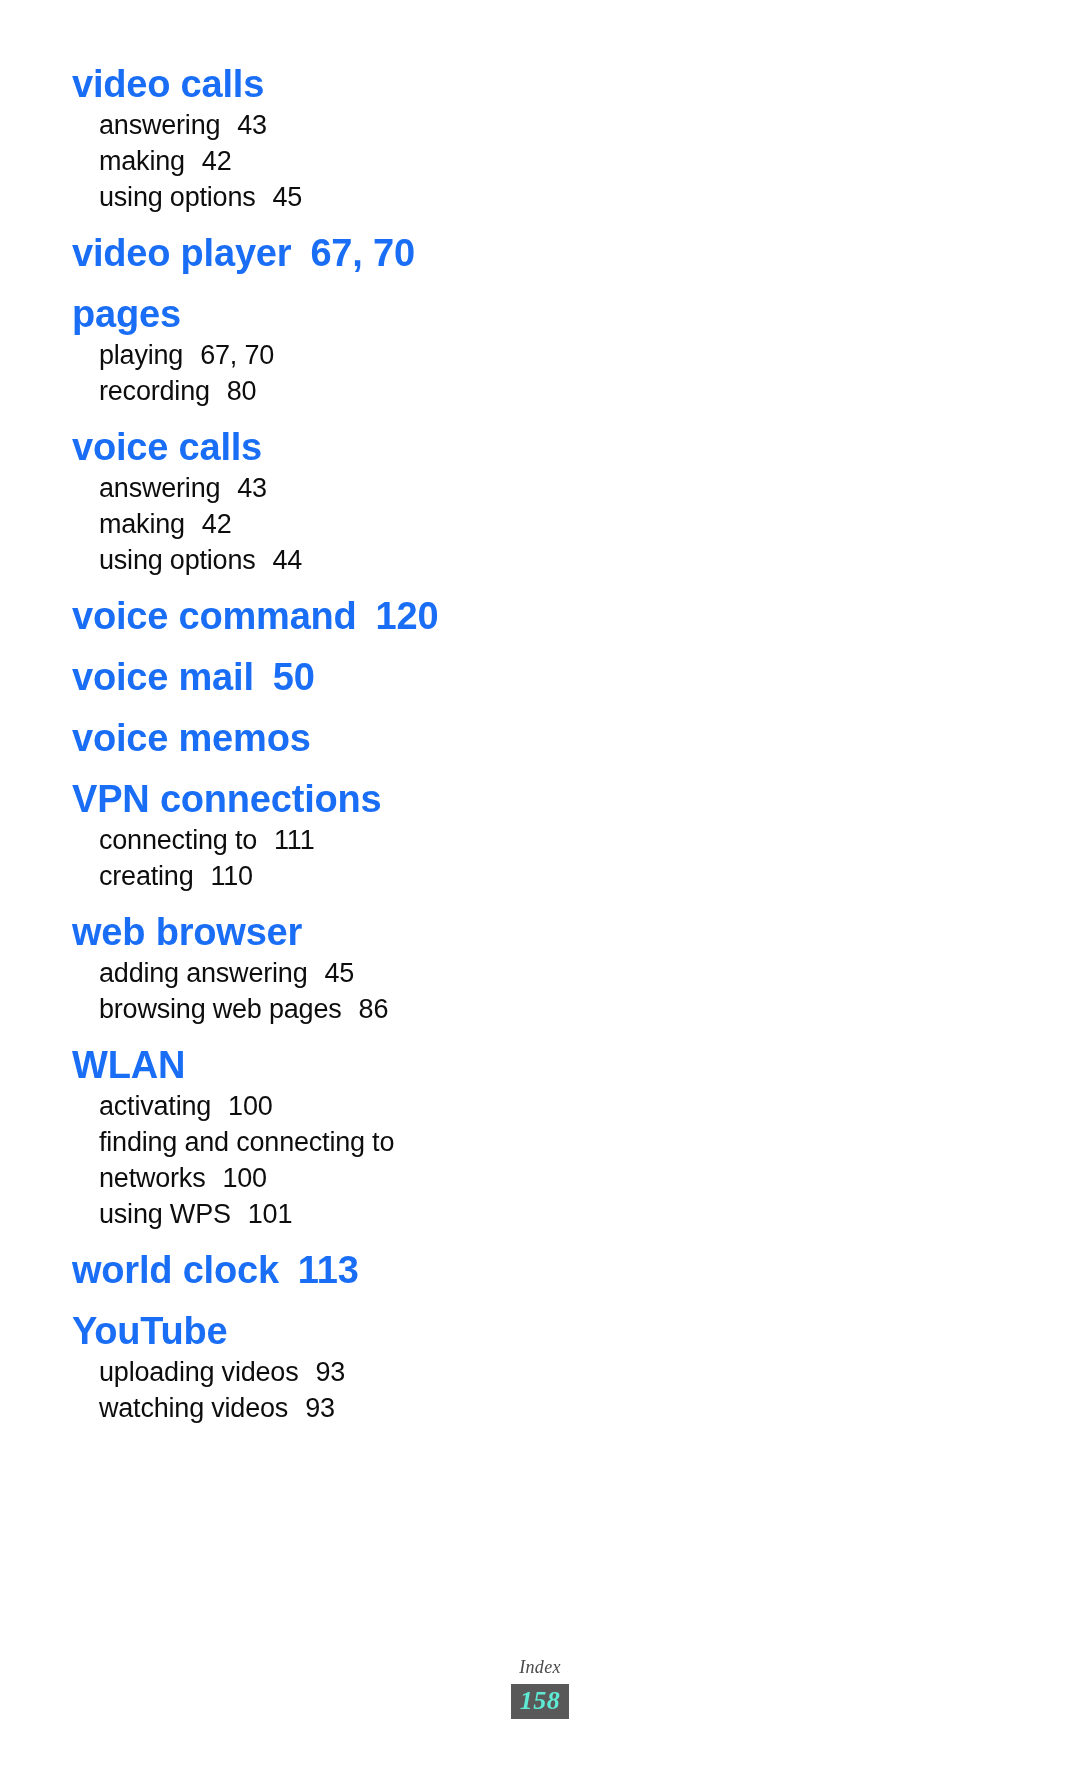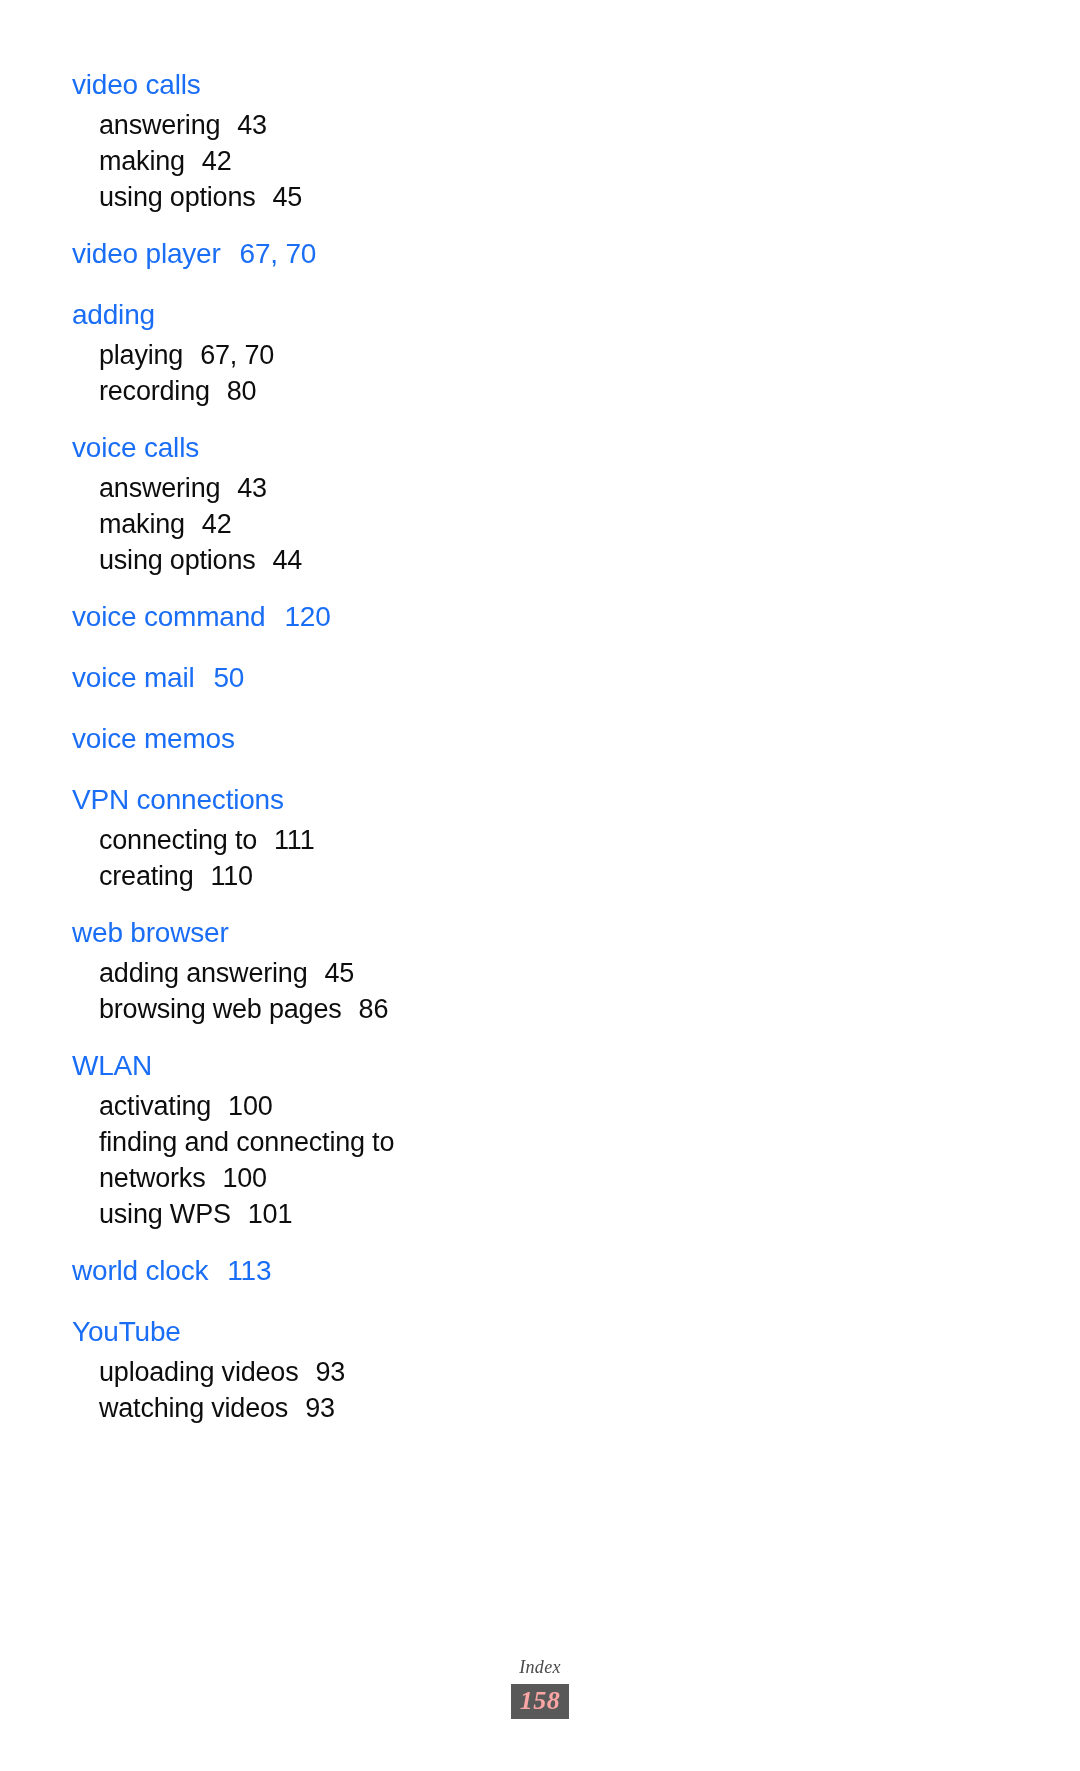--- a/index.html
+++ b/index.html
@@ -32,24 +32,24 @@
   .index-group {
     margin-bottom: 16px;
   }
   .index-group:last-child {
     margin-bottom: 0;
   }
 
   
   .heading-line {
     color: #1a6ef5;
-    font-size: 28px;
+    font-size: 38px;
     line-height: 45px;
     white-space: nowrap;
-    font-weight: 400;
+    font-weight: 700;
     letter-spacing: -0.2px;
   }
   .heading-label {
     display: inline;
   }
   .heading-pages {
     display: inline;
     margin-left: 19px;
   }
 
@@ -93,21 +93,21 @@
     font-style: italic;
     font-size: 18px;
     color: #4a4a4a;
     line-height: 26px;
     letter-spacing: 0.3px;
   }
   #footer-pagenum {
     display: inline-block;
     margin-top: 4px;
     background: #595959;
-    color: #fca5a5;
+    color: #5eead4;
     font-family: "Liberation Serif", serif;
     font-style: italic;
     font-weight: 700;
     font-size: 26px;
     line-height: 32px;
     padding: 1px 9px 2px 9px;
     letter-spacing: 0.5px;
   }
 </style>
 </head>
@@ -121,21 +121,21 @@
         <ul class="sub-list">
           <li class="sub-entry"><span class="sub-label">answering</span><span class="sub-pages">43</span></li>
           <li class="sub-entry"><span class="sub-label">making</span><span class="sub-pages">42</span></li>
           <li class="sub-entry"><span class="sub-label">using options</span><span class="sub-pages">45</span></li>
         </ul>
       </div>
       <div class="index-group">
         <div class="heading-line"><span class="heading-label">video player</span><span class="heading-pages">67, 70</span></div>
       </div>
       <div class="index-group">
-        <div class="heading-line"><span class="heading-label">adding</span></div>
+        <div class="heading-line"><span class="heading-label">pages</span></div>
         <ul class="sub-list">
           <li class="sub-entry"><span class="sub-label">playing</span><span class="sub-pages">67, 70</span></li>
           <li class="sub-entry"><span class="sub-label">recording</span><span class="sub-pages">80</span></li>
         </ul>
       </div>
       <div class="index-group">
         <div class="heading-line"><span class="heading-label">voice calls</span></div>
         <ul class="sub-list">
           <li class="sub-entry"><span class="sub-label">answering</span><span class="sub-pages">43</span></li>
           <li class="sub-entry"><span class="sub-label">making</span><span class="sub-pages">42</span></li>

